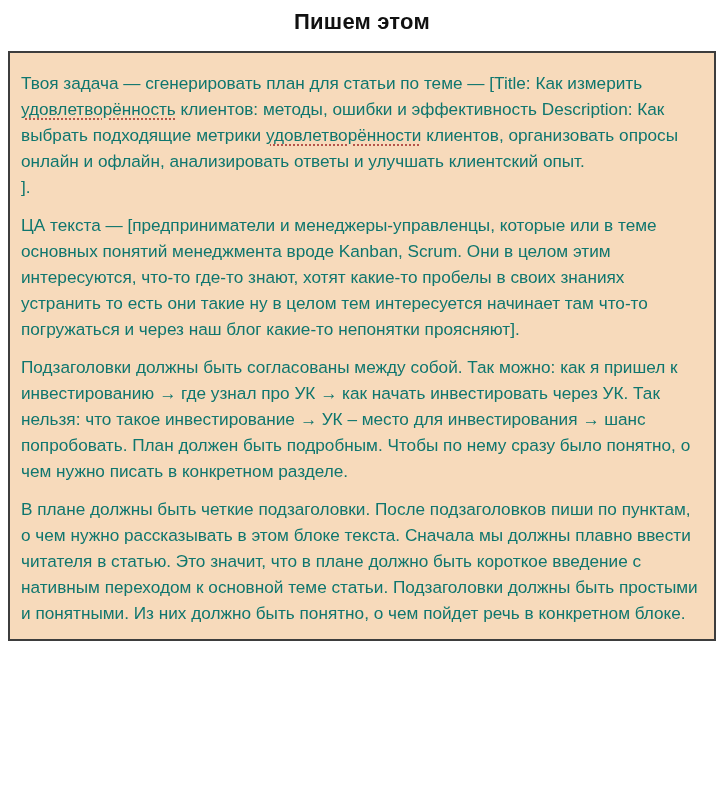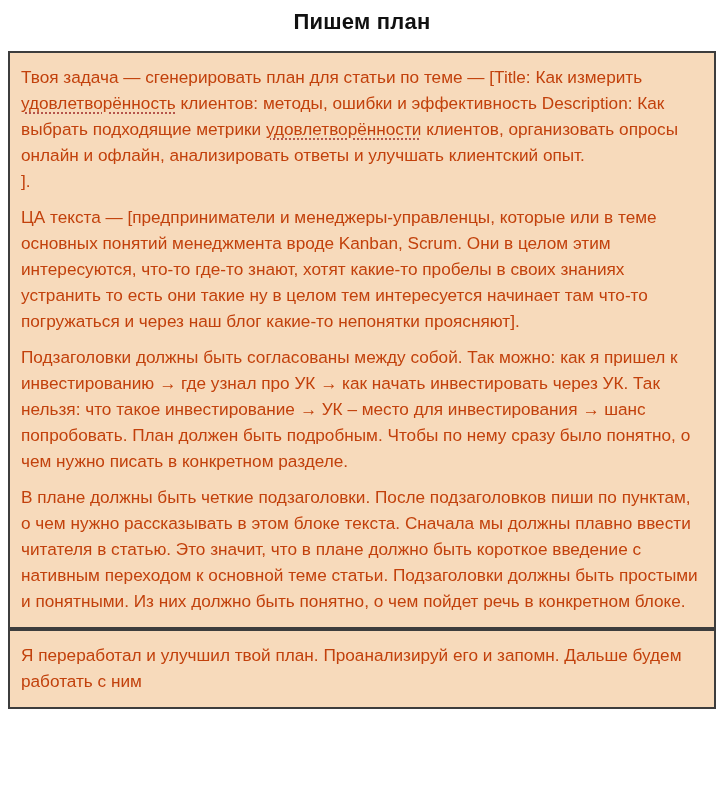--- a/index.html
+++ b/index.html
@@ -32,22 +32,22 @@
     border: 2px solid #3d3d3d;
     background: #f7dabb;
     padding: 5px 11px 7px 11px;
   }
   .box.plan {
     margin-top: 16px;
   }
   .box p {
     font-size: 17.2px;
     line-height: 26px;
-    margin: 6px 0 10px 0;
-    color: #c2410c;
+    margin: 12px 0 10px 0;
+    color: #0f766e;
   }
   .box p:last-child { margin-bottom: 6px; }
   .misspelled {
     text-decoration: underline;
     text-decoration-style: dotted;
     text-decoration-color: #b5544a;
     text-decoration-thickness: 2px;
     text-underline-offset: 3px;
   }
   .subtitle {
@@ -59,30 +59,27 @@
   }
   .box.revision {
     min-height: 68px;
   }
 </style>
 </head>
 <body>
 
 <div class="page">
 
-  <h1 class="title">Пишем план</h1>
+  <h1 class="title">Пишем этом</h1>
 
   <div class="box plan">
     <p>
       <span>Твоя задача — сгенерировать план для статьи по теме — [Title: Как измерить </span><span class="misspelled">удовлетворённость</span><span> клиентов: методы, ошибки и эффективность Description: Как выбрать подходящие метрики </span><span class="misspelled">удовлетворённости</span><span> клиентов, организовать опросы онлайн и офлайн, анализировать ответы и улучшать клиентский опыт.</span><br>
       <span>].</span>
     </p>
     <p>ЦА текста — [предприниматели и менеджеры-управленцы, которые или в теме основных понятий менеджмента вроде Kanban, Scrum. Они в целом этим интересуются, что-то где-то знают, хотят какие-то пробелы в своих знаниях устранить то есть они такие ну в целом тем интересуется начинает там что-то погружаться и через наш блог какие-то непонятки проясняют].</p>
     <p>Подзаголовки должны быть согласованы между собой. Так можно: как я пришел к инвестированию → где узнал про УК → как начать инвестировать через УК. Так нельзя: что такое инвестирование → УК – место для инвестирования → шанс попробовать. План должен быть подробным. Чтобы по нему сразу было понятно, о чем нужно писать в конкретном разделе.</p>
     <p>В плане должны быть четкие подзаголовки. После подзаголовков пиши по пунктам, о чем нужно рассказывать в этом блоке текста.  Сначала мы должны плавно ввести читателя в статью. Это значит, что в плане должно быть короткое введение с нативным переходом к основной теме статьи. Подзаголовки должны быть простыми и понятными. Из них должно быть понятно, о чем пойдет речь в конкретном блоке.</p>
   </div>
 
 
-  <div class="box revision">
-    <p>Я переработал и улучшил твой план. Проанализируй его и запомн. Дальше будем работать с ним</p>
-  </div>
 
 </div>
 
 </body></html>

